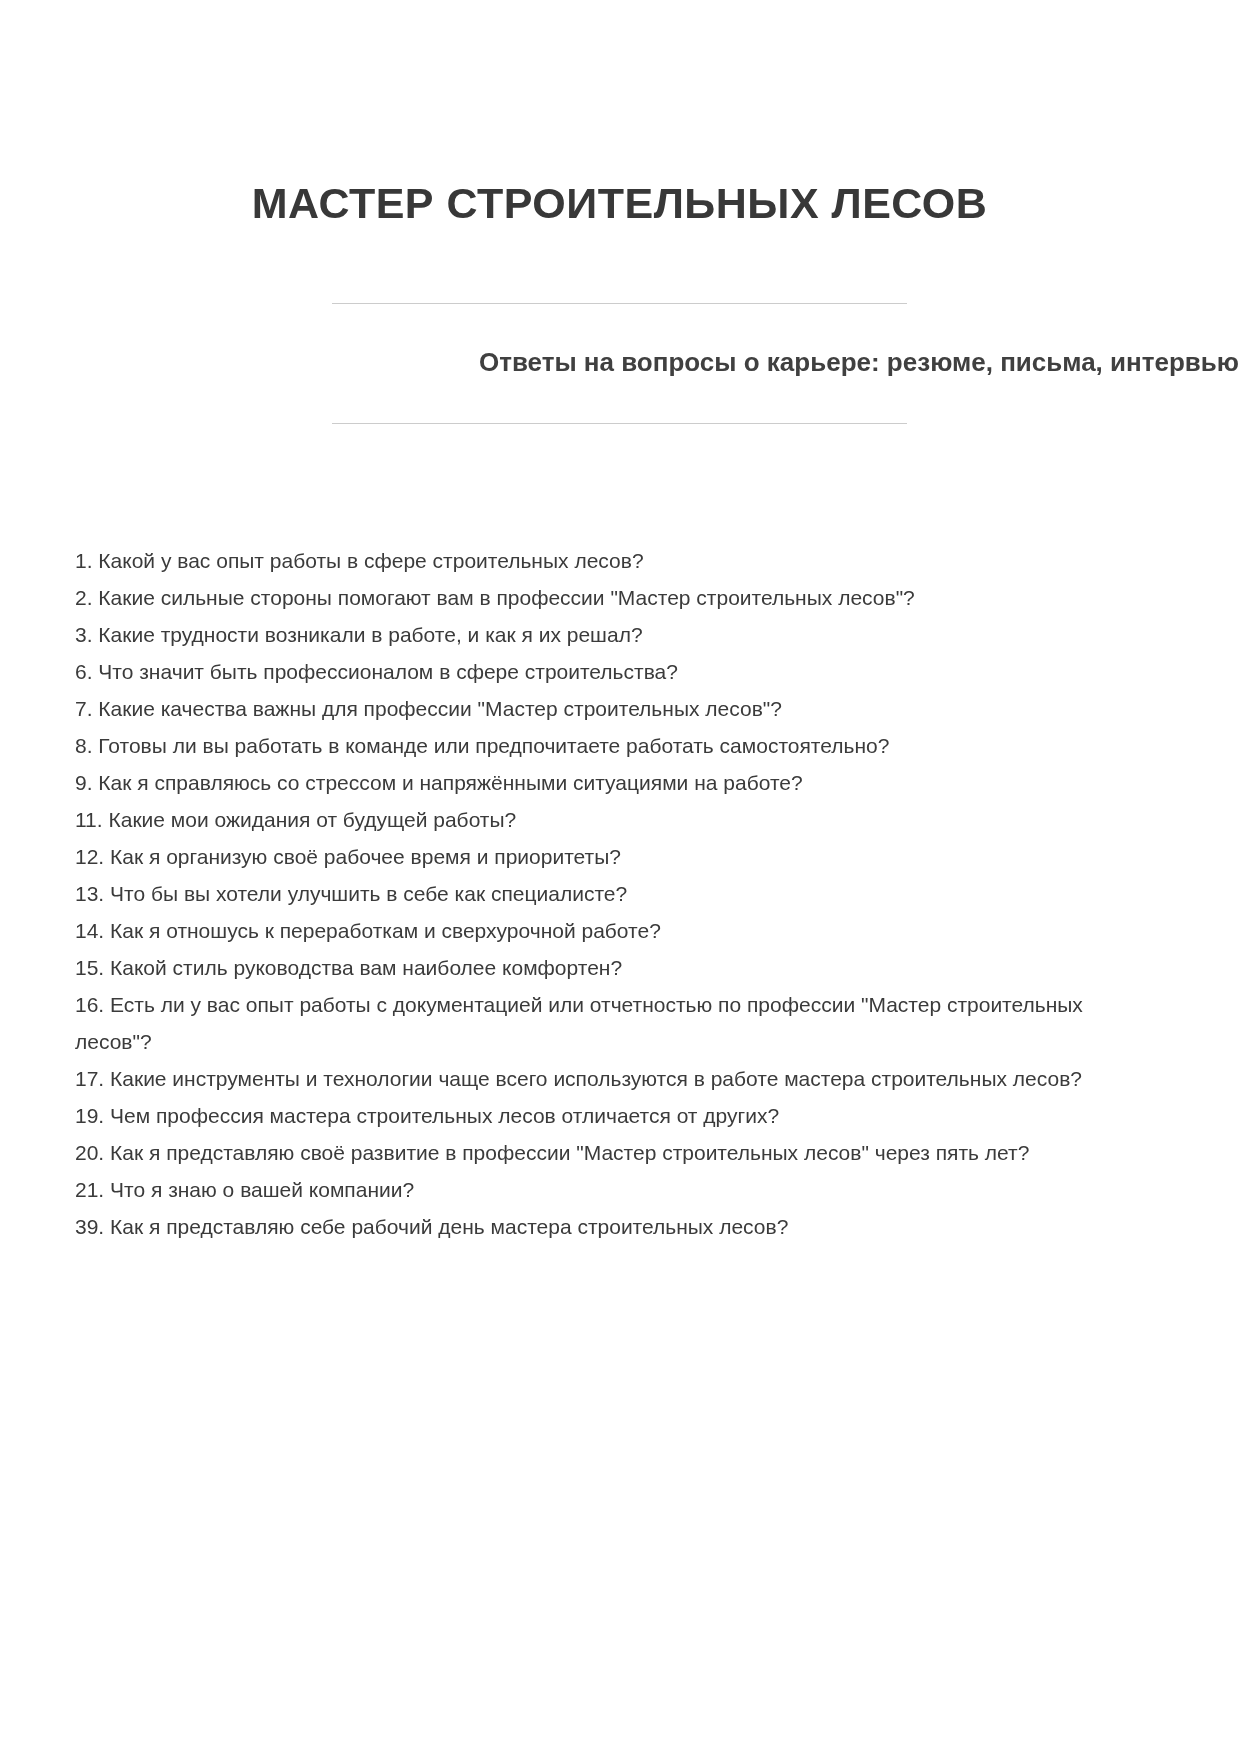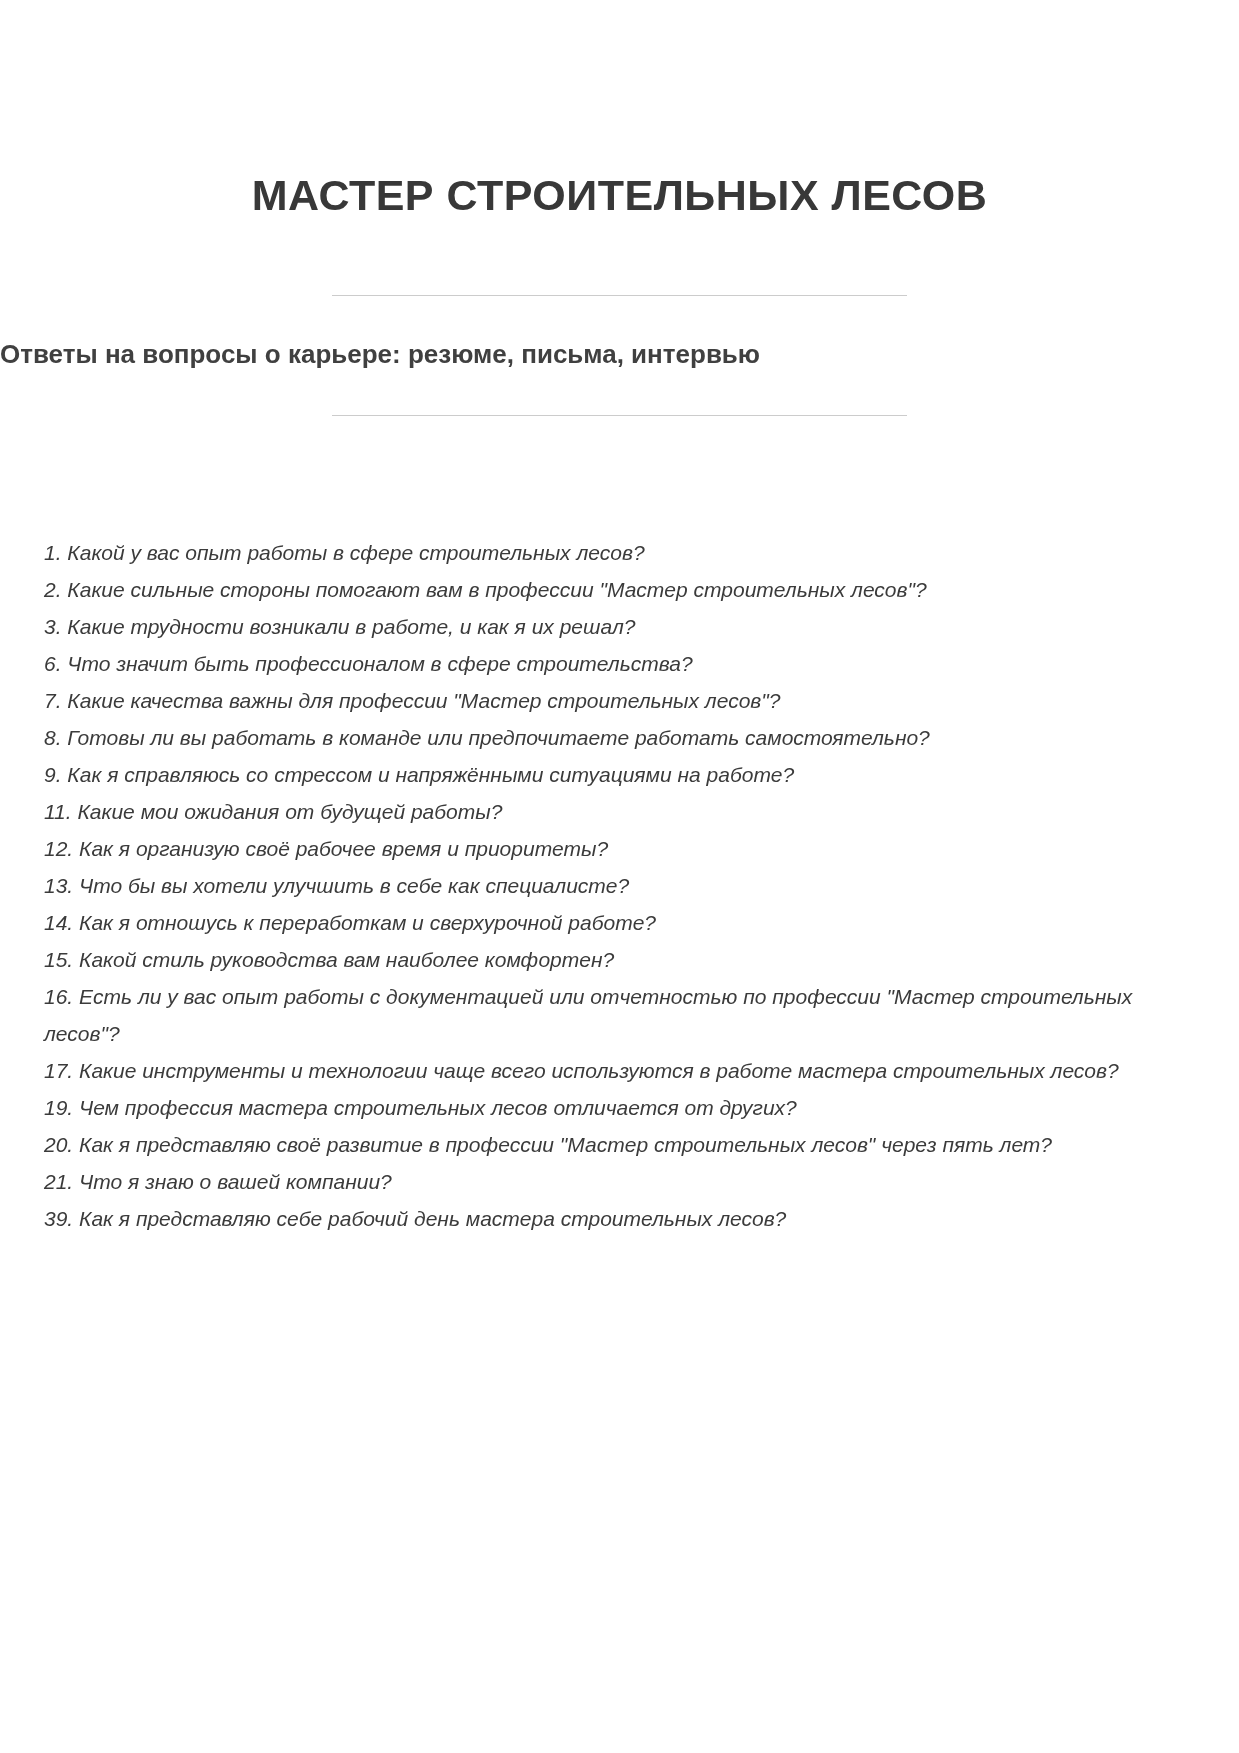--- a/index.html
+++ b/index.html
@@ -12,53 +12,52 @@
     min-height: 1753px;
     margin: 0 auto;
     background: #ffffff;
     box-sizing: border-box;
     padding-top: 170px;
     padding-bottom: 60px;
     font-family: "Liberation Sans", "DejaVu Sans", sans-serif;
     color: #3b3b3b;
   }
   .title {
-    margin: 0;
+    margin: 8px;
     text-align: center;
     font-size: 43px;
     line-height: 1.2;
     font-weight: 700;
     color: #383838;
     letter-spacing: 0.5px;
   }
   .divider {
     border: none;
     border-top: 1px solid #cccccc;
     width: 575px;
     margin: 0 auto;
   }
   .divider-top {
     margin-top: 73px;
   }
   .subtitle {
     margin: 0;
     margin-top: 42px;
-    text-align: left;
+    text-align: right;
     font-size: 26px;
     line-height: 1.3;
     font-weight: 700;
     color: #404040;
   }
   .divider-bottom {
     margin-top: 44px;
   }
   .questions {
     margin-top: 118px;
-    padding: 0 44px;
-    font-style: italic;
+    padding: 0 75px;
   }
   .question {
     font-size: 21px;
     line-height: 37px;
     font-weight: 400;
     color: #3b3b3b;
   }
 </style>
 </head>
 <body>

